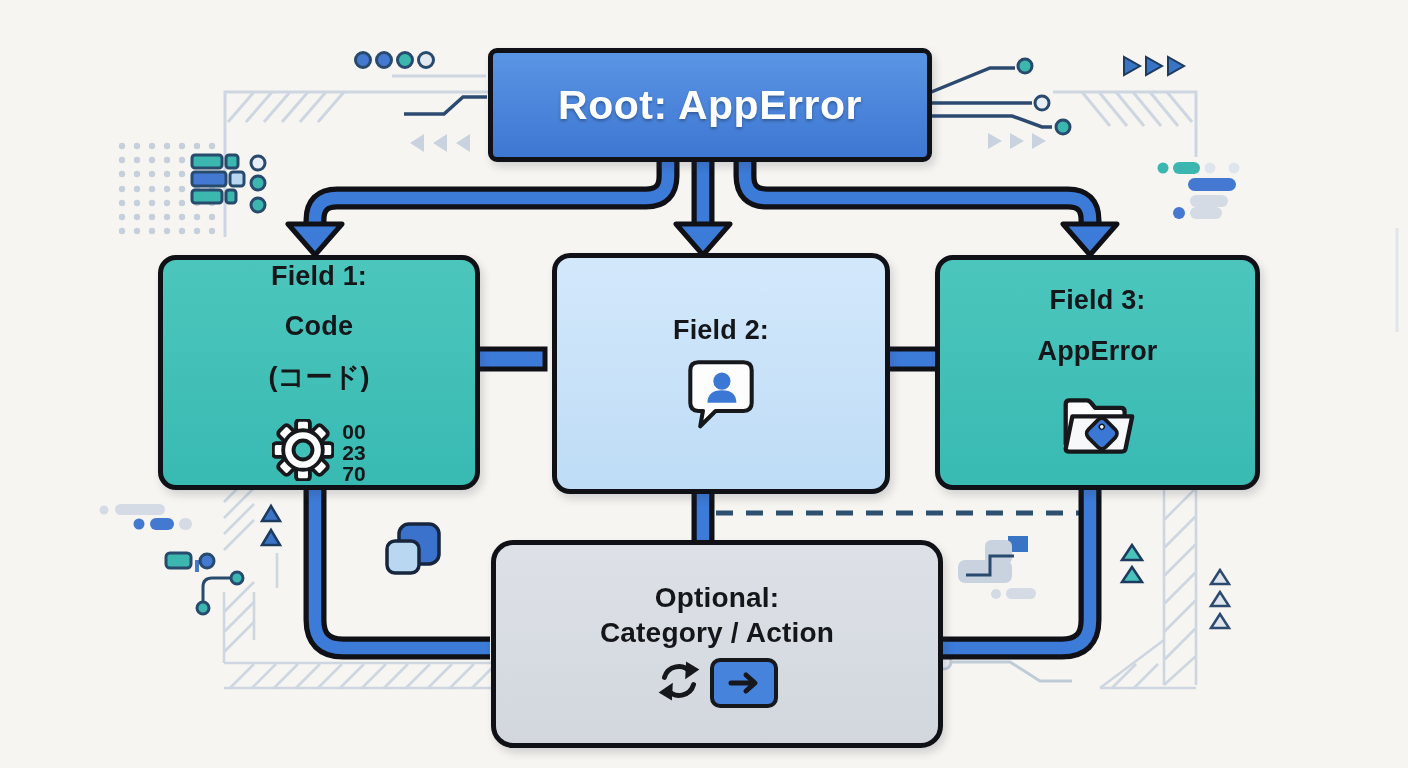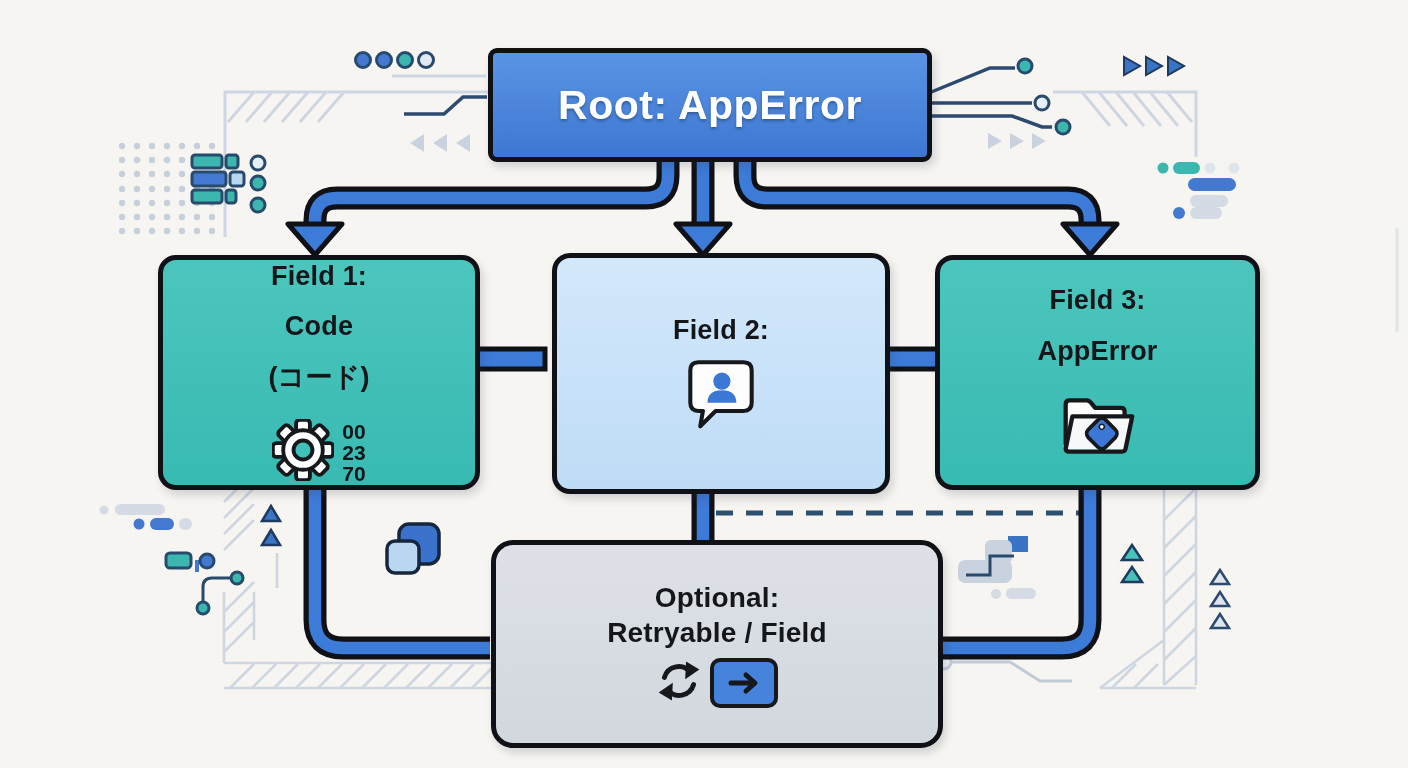--- a/index.html
+++ b/index.html
@@ -310,21 +310,21 @@
             <rect x="-13" y="-13" width="26" height="26" rx="6" fill="#3b77d4" stroke="#16181c" stroke-width="4"></rect>
             <circle cx="-5" cy="-5" r="2.6" fill="#ffffff" stroke="#16181c" stroke-width="1.5"></circle>
           </g>
         </svg>
       </span>
     </div>
   </div>
 
   <div class="node opt">
     <div class="t">Optional:</div>
-    <div class="t">Retryable / Field</div>
+    <div class="t">Category / Action</div>
     <div class="iconrow">
       <span>
         <svg width="46" height="46" viewBox="-26 -26 52 52">
           <path d="M -16.5 -4 A 17 17 0 0 1 13 -10" fill="none" stroke="#16181c" stroke-width="5.5" stroke-linecap="round"></path>
           <path d="M 16.5 4 A 17 17 0 0 1 -13 10" fill="none" stroke="#16181c" stroke-width="5.5" stroke-linecap="round"></path>
           <path d="M 8 -22 L 23 -13 L 7 -2 Z" fill="#16181c"></path>
           <path d="M -8 22 L -23 13 L -7 2 Z" fill="#16181c"></path>
         </svg>
       </span>
       <span class="arrowbtn">

